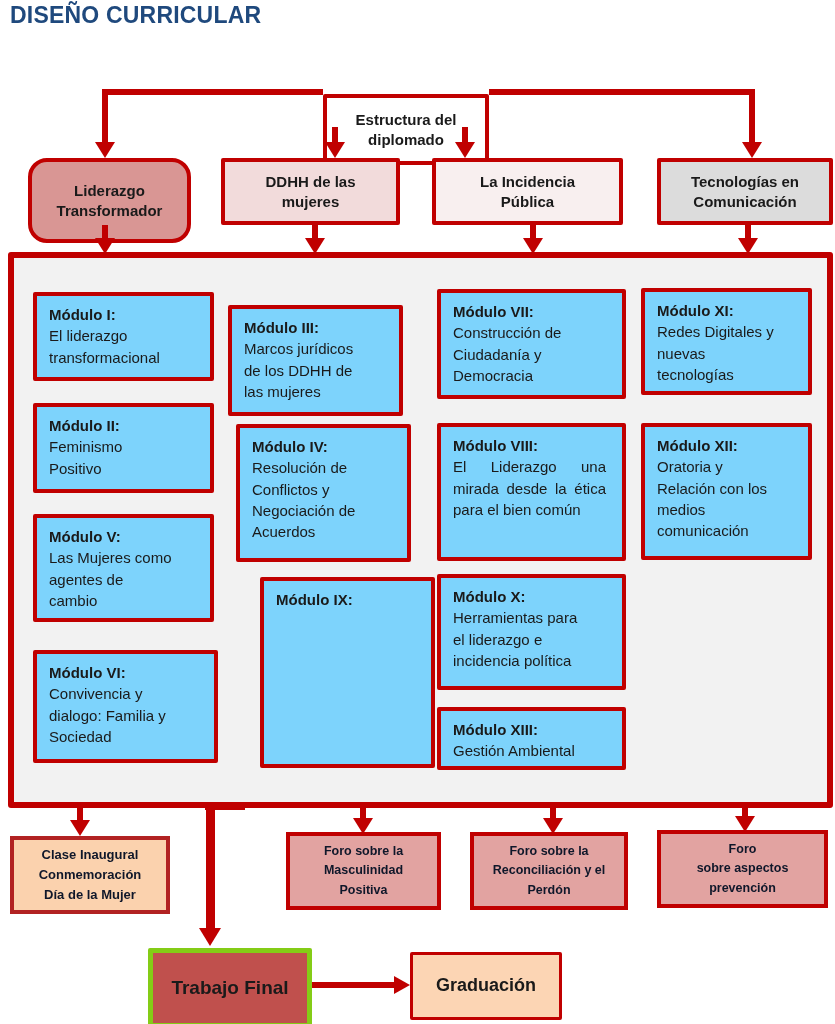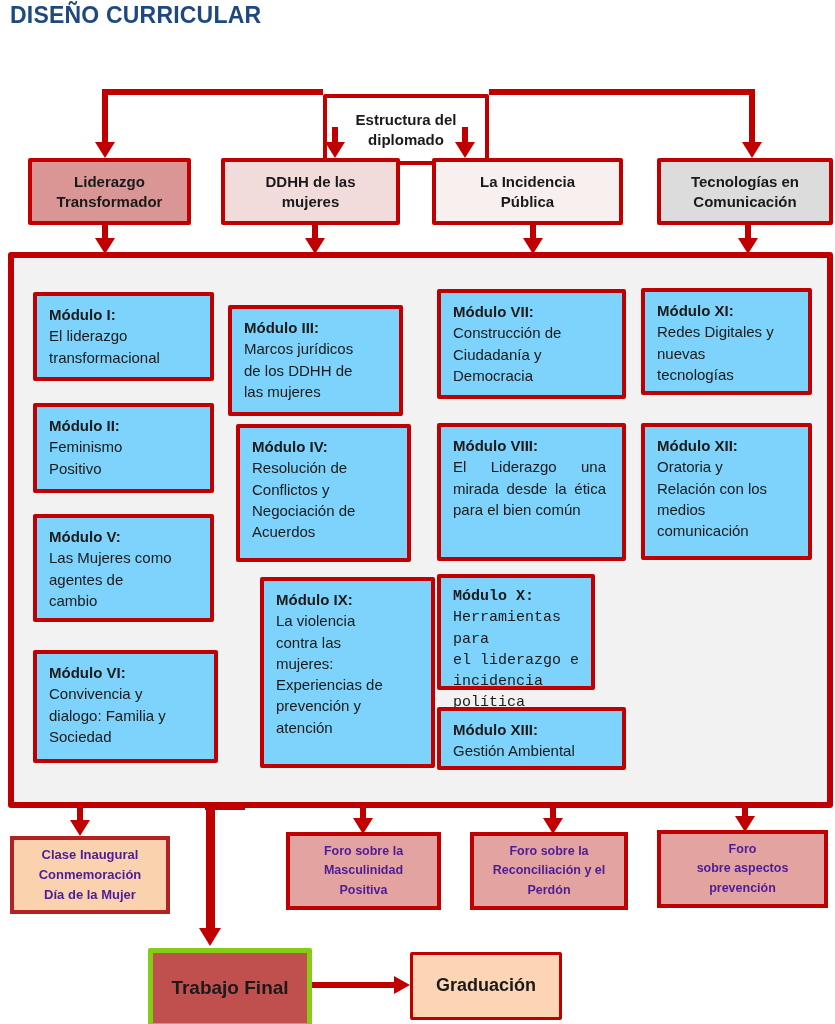--- a/index.html
+++ b/index.html
@@ -4,33 +4,33 @@
 <style>
   html,body{margin:0;padding:0;background:#ffffff;}
   body{width:835px;height:1024px;position:relative;font-family:"Liberation Sans",sans-serif;color:#1a1a1a;overflow:hidden;}
   .abs{position:absolute;box-sizing:border-box;}
   .pre{white-space:pre-line;}
   
   .page-title{left:10px;top:2px;font-size:23px;font-weight:bold;color:#1F497D;letter-spacing:.2px;}
   
   .node{border:4px solid #C00000;background:#fff;display:flex;align-items:center;justify-content:center;text-align:center;font-weight:bold;font-size:15px;line-height:1.3;border-radius:2px;}
   .root-box{left:323px;top:58px;width:166px;height:71px;margin-top:36px;}
-  .track1{left:28px;top:158px;width:163px;height:67px;background:#D99694;}
+  .track1{left:28px;top:158px;width:163px;height:85px;background:#D99694;border-radius:19px;}
   .track2{left:221px;top:158px;width:179px;height:67px;background:#F2DBDB;}
   .track3{left:432px;top:158px;width:191px;height:67px;background:#F8EFEF;}
   .track4{left:657px;top:158px;width:176px;height:67px;background:#DCDCDC;}
   
   .container{left:8px;top:252px;width:825px;height:556px;border:6px solid #C00000;background:#F2F2F2;border-radius:3px;}
   
   .module{border:4px solid #C00000;background:#7dd3fc;border-radius:2px;padding:8px 6px 6px 12px;font-size:15px;line-height:1.42;text-align:left;}
   .m-title{font-weight:bold;display:block;}
   .m-body{display:block;}
   .m-justify{text-align:justify;padding-right:10px;}
   
-  .event{border:4px solid #C00000;display:flex;align-items:center;justify-content:center;text-align:center;font-weight:bold;font-size:12.5px;line-height:1.55;color:#4c1d95;}
+  .event{border:4px solid #C00000;display:flex;align-items:center;justify-content:center;text-align:center;font-weight:bold;font-size:12.5px;line-height:1.55;color:#0f172a;}
   .e-peach{background:#FBD2AE;border-color:#B22222;font-size:13px;}
   .e-rose{background:#E2A3A1;}
   
   .trabajo{left:148px;top:948px;width:164px;height:80px;background:#C0504D;border:5px solid #84cc16;font-size:19px;}
   .graduacion{left:410px;top:952px;width:152px;height:68px;background:#FCD5B4;border:3px solid #C00000;font-size:18px;}
   
   .line{background:#C00000;}
   .ah-down{width:0;height:0;border-left:10px solid transparent;border-right:10px solid transparent;border-top:16px solid #C00000;}
   .ah-down-big{width:0;height:0;border-left:11px solid transparent;border-right:11px solid transparent;border-top:18px solid #C00000;}
   .ah-right{width:0;height:0;border-top:9px solid transparent;border-bottom:9px solid transparent;border-left:16px solid #C00000;}
@@ -105,39 +105,33 @@
 </div>
 <div class="abs module" style="left:236px;top:424px;width:175px;height:138px;">
   <span class="m-title">Módulo IV:</span>
   <span class="m-body pre">Resolución de
 Conflictos y
 Negociación de
 Acuerdos</span>
 </div>
 <div class="abs module" style="left:236px;top:577px;width:175px;height:191px;margin-left:24px;">
   <span class="m-title">Módulo IX:</span>
-  <span class="m-body pre">La violencia
-contra las
-mujeres:
-Experiencias de
-prevención y
-atención</span>
 </div>
 
 <div class="abs module" style="left:437px;top:289px;width:189px;height:110px;">
   <span class="m-title">Módulo VII:</span>
   <span class="m-body pre">Construcción de
 Ciudadanía y
 Democracia</span>
 </div>
 <div class="abs module" style="left:437px;top:423px;width:189px;height:138px;">
   <span class="m-title">Módulo VIII:</span>
   <span class="m-body m-justify">El Liderazgo una mirada desde la ética para el bien común</span>
 </div>
-<div class="abs module" style="left:437px;top:574px;width:158px;height:116px;font-family:Liberation Mono, monospace;">
+<div class="abs module" style="left:437px;top:574px;width:189px;height:116px;">
   <span class="m-title">Módulo X:</span>
   <span class="m-body pre">Herramientas para
 el liderazgo e
 incidencia política</span>
 </div>
 <div class="abs module" style="left:437px;top:707px;width:189px;height:63px;">
   <span class="m-title">Módulo XIII:</span>
   <span class="m-body pre">Gestión Ambiental</span>
 </div>
 

